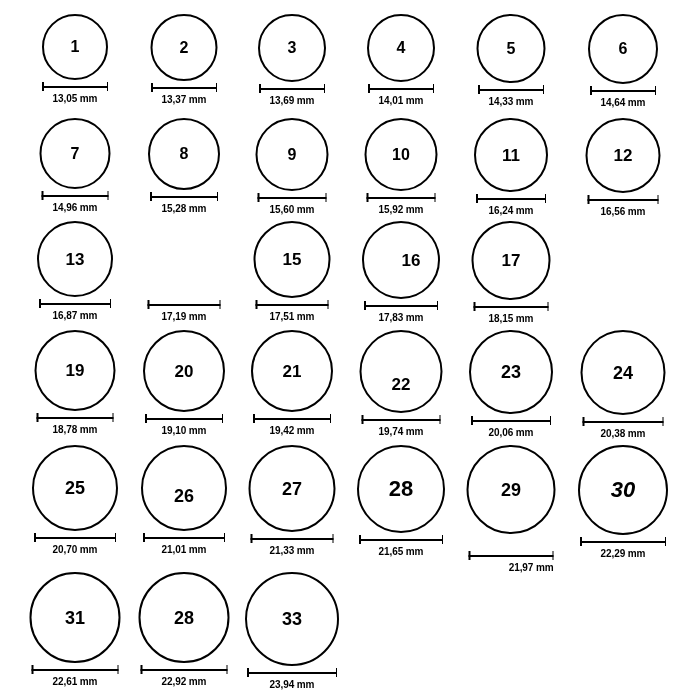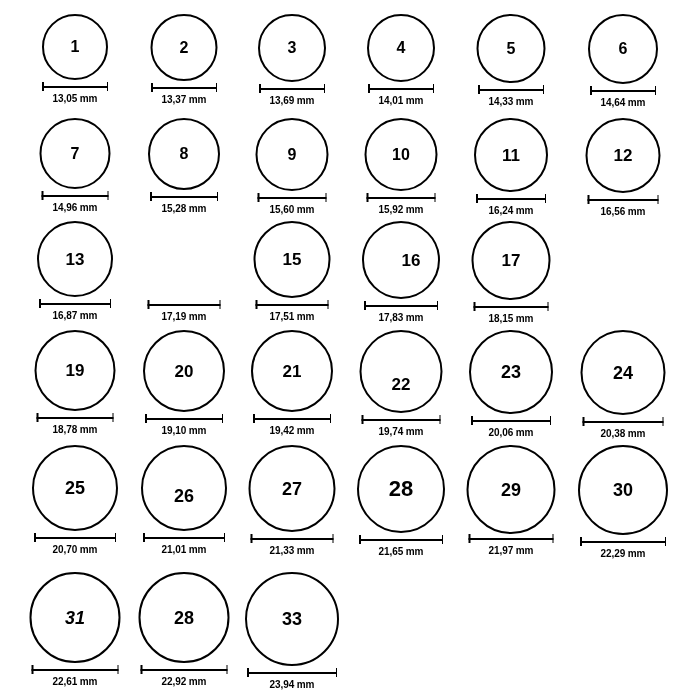--- a/index.html
+++ b/index.html
@@ -425,44 +425,44 @@
           <div class="tick left"></div>
           <div class="tick right"></div>
         </div>
         <div class="mm-text">21,65 mm</div>
       </div>
     </div>
     <div class="cell" style="left: 451px; top: 445px; width: 120px; height: 110px;">
       <div class="ring" style="width: 85px; height: 85px;">
         <span class="ring-label" style="font-size: 18px;">29</span>
       </div>
-      <div class="measure" style="top: 89px; width: 85px;">
+      <div class="measure" style="top: 106px; width: 85px; text-align: right;">
         <div class="bar">
           <div class="hline"></div>
           <div class="tick left"></div>
           <div class="tick right"></div>
         </div>
         <div class="mm-text">21,97 mm</div>
       </div>
     </div>
     <div class="cell" style="left: 563px; top: 445px; width: 120px; height: 110px;">
       <div class="ring" style="width: 86px; height: 86px;">
-        <span class="ring-label" style="font-size: 18px;">30</span>
+        <span class="ring-label" style="font-size: 22px; font-style: italic;">30</span>
       </div>
       <div class="measure" style="top: 92px; width: 86px;">
         <div class="bar">
           <div class="hline"></div>
           <div class="tick left"></div>
           <div class="tick right"></div>
         </div>
         <div class="mm-text">22,29 mm</div>
       </div>
     </div>
     <div class="cell" style="left: 15px; top: 572px; width: 120px; height: 110px;">
-      <div class="ring" style="width: 87px; height: 87px; font-style: italic;">
+      <div class="ring" style="width: 87px; height: 87px;">
         <span class="ring-label" style="font-size: 18px;">31</span>
       </div>
       <div class="measure" style="top: 93px; width: 87px;">
         <div class="bar">
           <div class="hline"></div>
           <div class="tick left"></div>
           <div class="tick right"></div>
         </div>
         <div class="mm-text">22,61 mm</div>
       </div>

